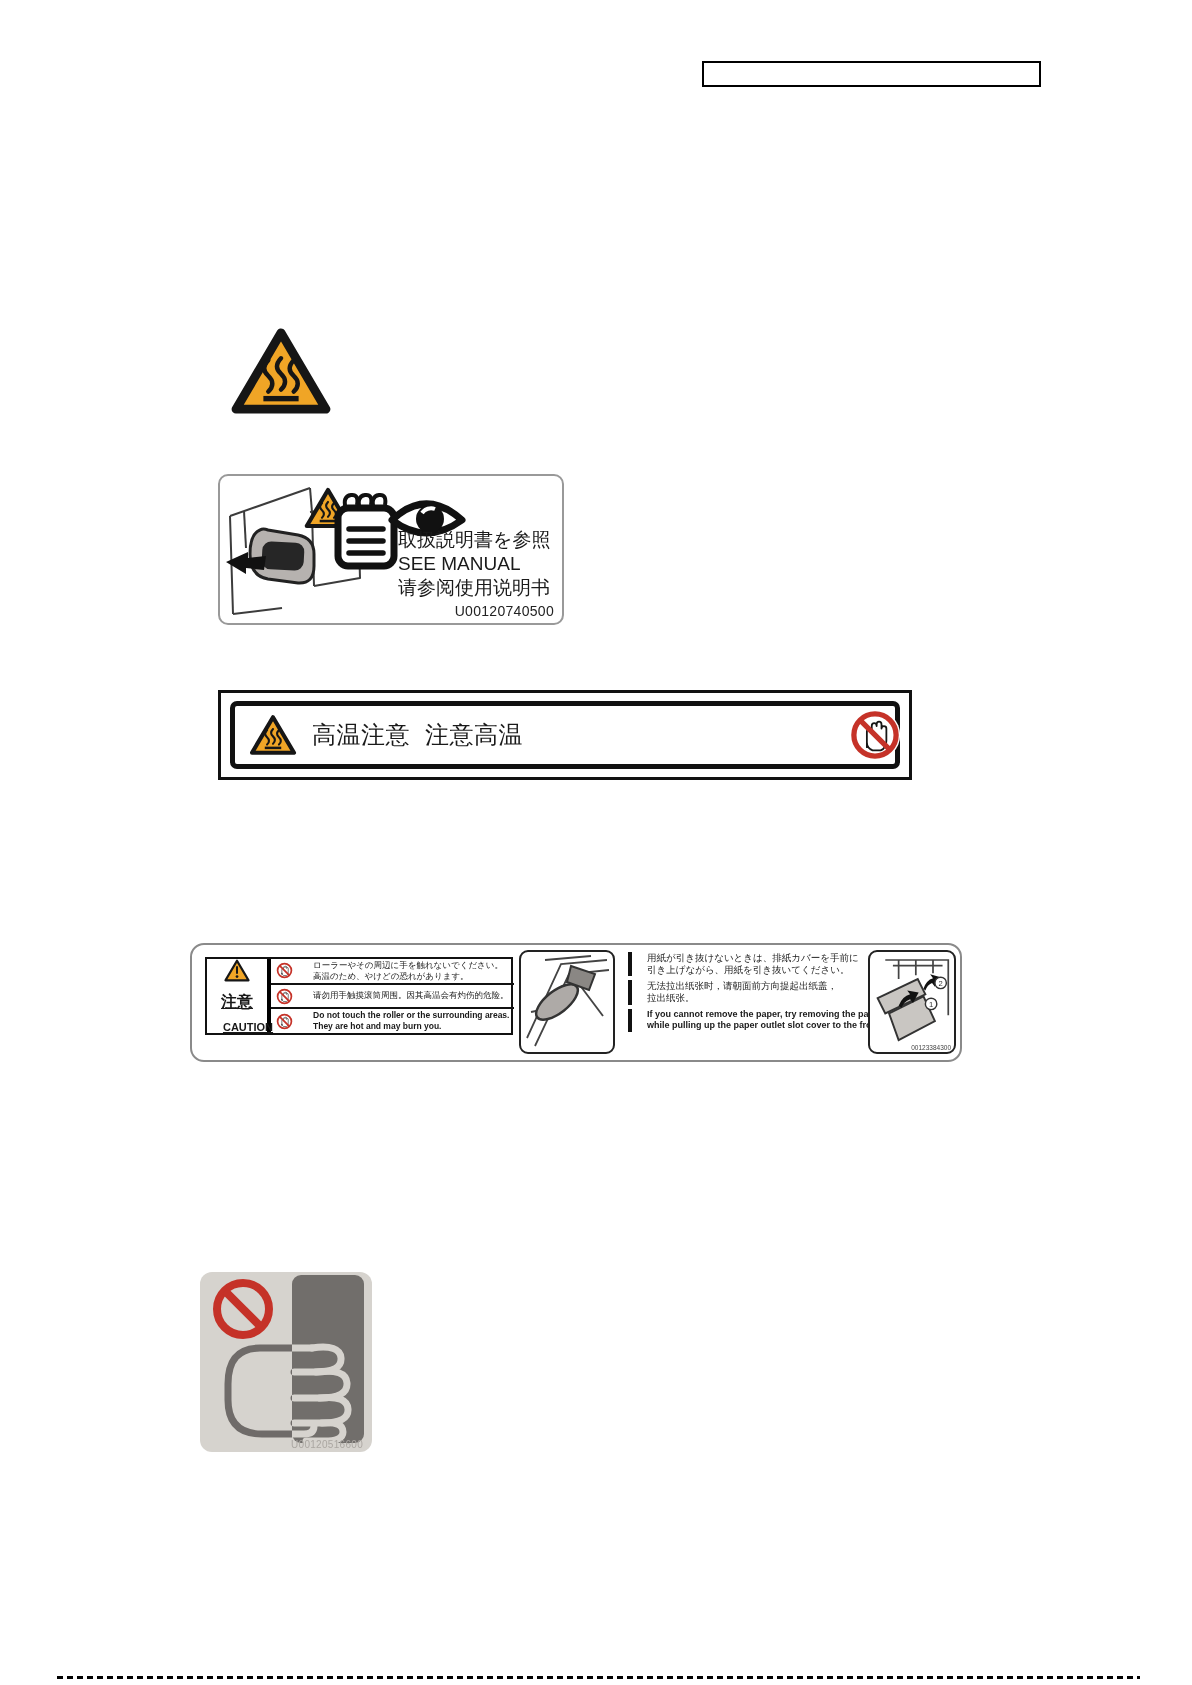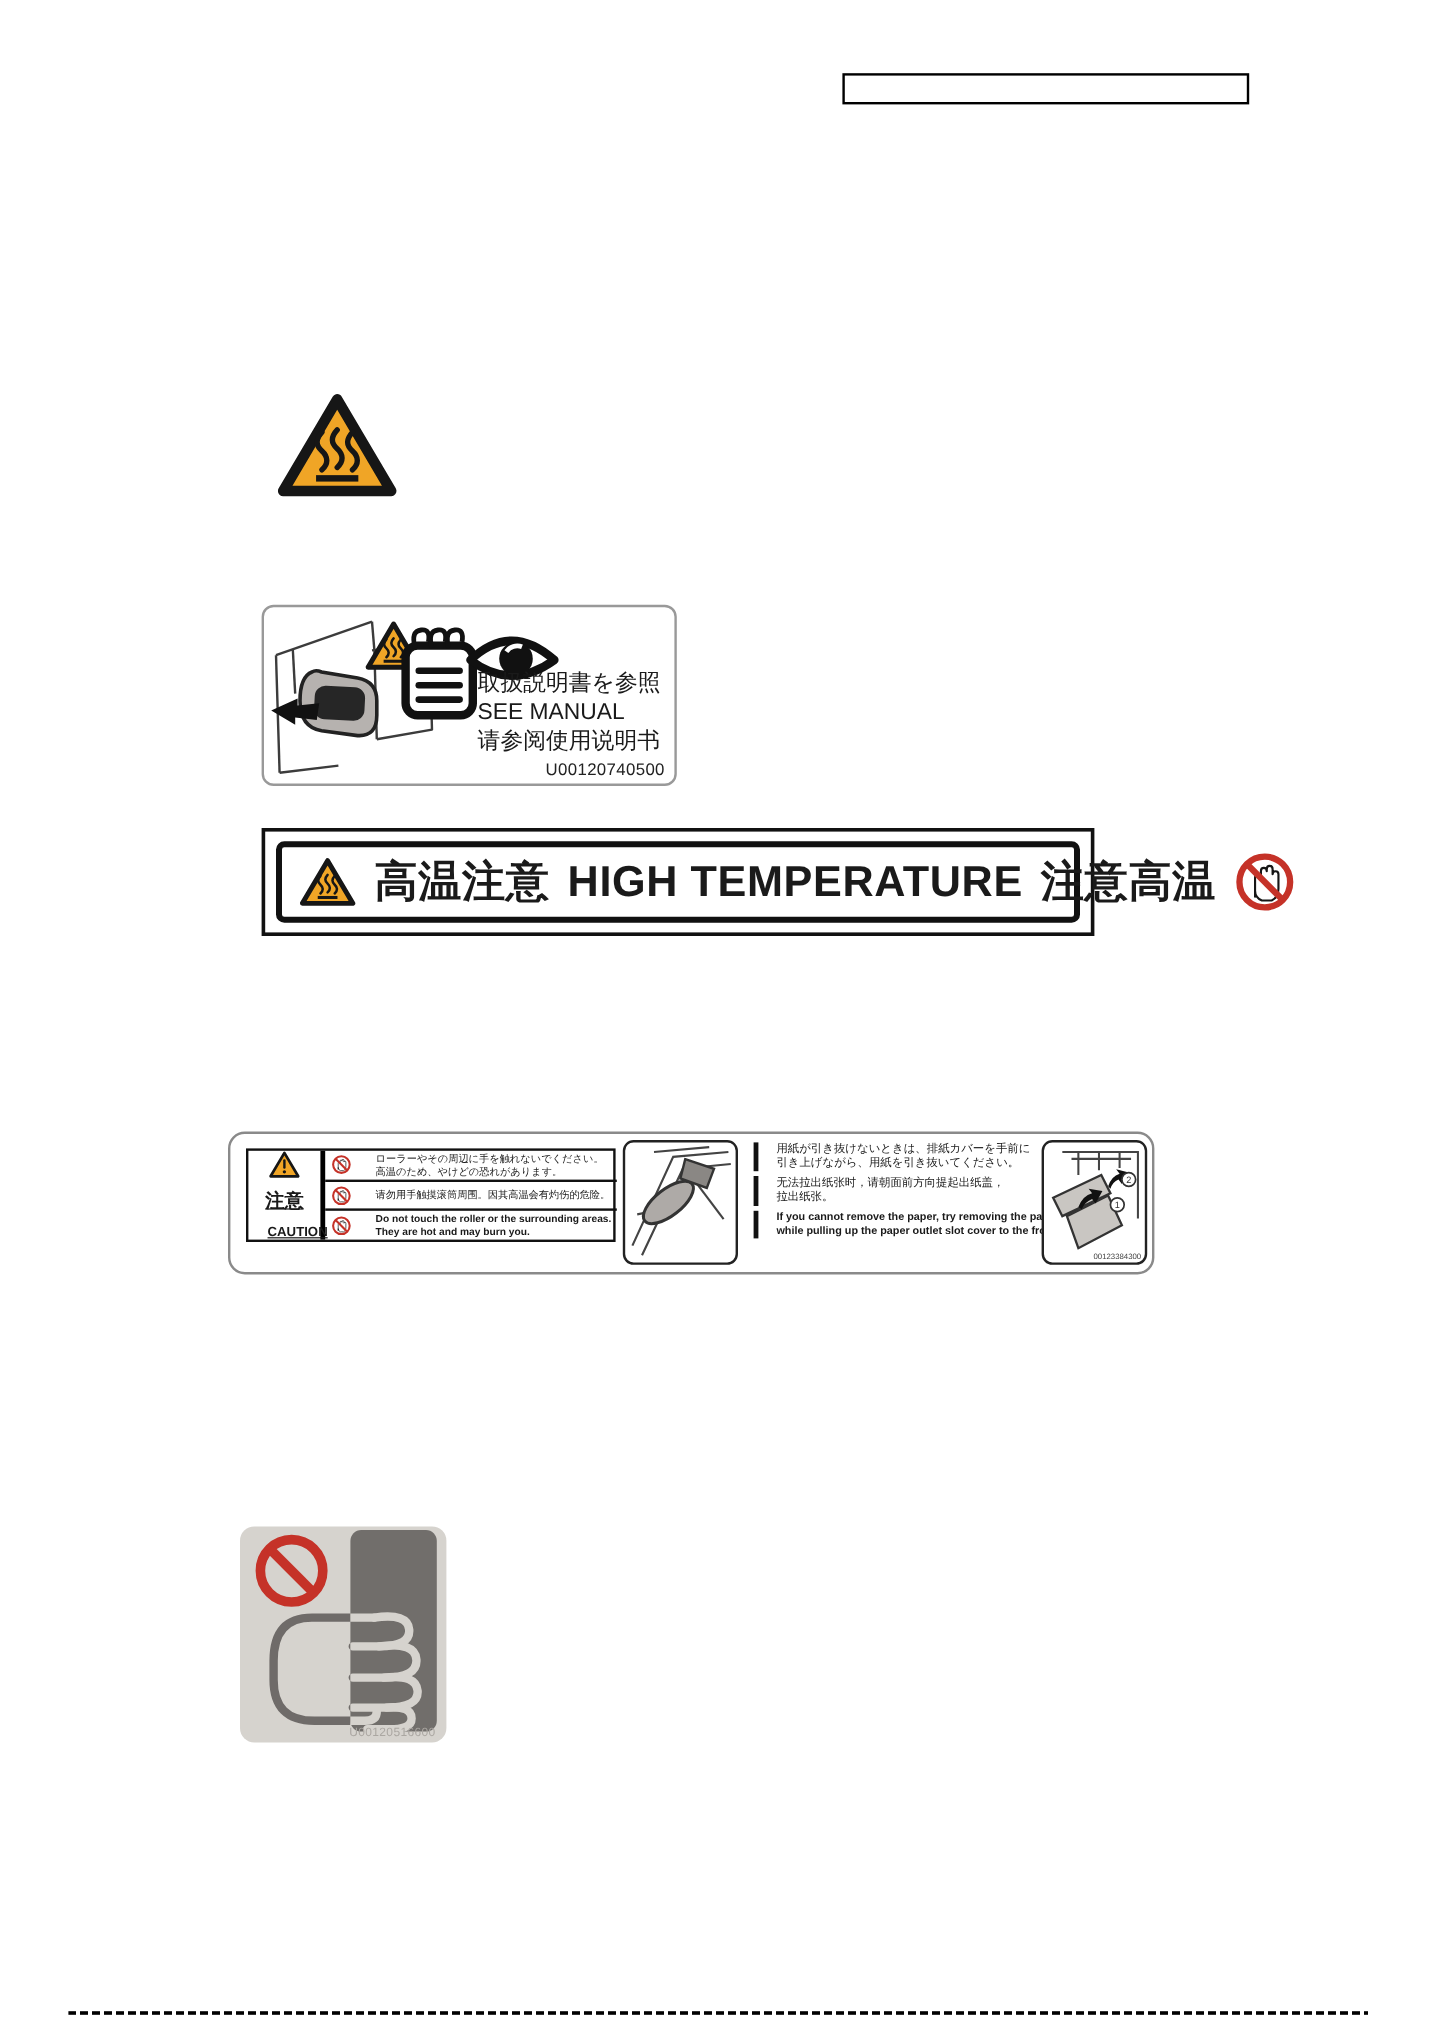--- a/index.html
+++ b/index.html
@@ -7,33 +7,33 @@
         font-family:"Liberation Sans","DejaVu Sans",sans-serif;color:#1a1a1a;}
   .abs{position:absolute;}
 
   
   .header-box{left:702px;top:61px;width:335px;height:22px;border:2px solid #000;}
 
   
   .hot-big{left:229px;top:326px;width:104px;height:90px;}
 
   
-  .sm-label{left:218px;top:474px;width:342px;height:147px;border:2px solid #999;border-radius:10px;background:#fff;margin-top:30px;}
+  .sm-label{left:218px;top:474px;width:342px;height:147px;border:2px solid #999;border-radius:10px;background:#fff;}
   .sm-illus{left:4px;top:6px;width:150px;height:134px;}
   .sm-tri{left:84px;top:10px;width:48px;height:44px;}
   .sm-eye{left:110px;top:6px;width:136px;height:90px;}
   .sm-text{left:178px;top:52px;font-size:19px;line-height:24px;font-weight:500;white-space:nowrap;}
   .sm-id{right:8px;bottom:4px;font-size:14px;color:#222;letter-spacing:.3px;}
 
   
   .ht-outer{left:218px;top:690px;width:688px;height:84px;border:3px solid #111;background:#fff;}
   .ht-inner{position:absolute;left:9px;right:9px;top:8px;bottom:8px;border:5px solid #111;border-radius:7px;
             display:flex;align-items:center;gap:15px;padding:0 4px 0 14px;background:#fff;}
   .ht-tri{width:48px;height:42px;flex:0 0 auto;}
-  .ht-txt{font-size:36px;font-weight:700;white-space:nowrap;letter-spacing:.5px;}
+  .ht-txt{font-size:24px;font-weight:400;white-space:nowrap;letter-spacing:.5px;}
   .ht-ban{width:52px;height:52px;flex:0 0 auto;margin-left:auto;margin-right:-10px;}
 
   
   .c-label{left:190px;top:943px;width:768px;height:115px;border:2px solid #8a8a8a;border-radius:14px;background:#fff;}
   .c-table{position:absolute;left:13px;top:12px;width:308px;height:78px;border:2px solid #111;display:flex;box-sizing:border-box;background:#fff;}
   .c-left{width:64px;border-right:4px solid #000000;display:flex;flex-direction:column;align-items:center;justify-content:center;gap:11px;box-sizing:border-box;text-decoration:underline;}
   .c-left-tri{width:42px;height:36px;}
   .c-jp{font-size:16px;font-weight:700;line-height:17px;}
   .c-en{font-size:11px;font-weight:700;line-height:12px;margin-left:22px;}
   .c-rows{flex:1;display:flex;flex-direction:column;}
@@ -141,21 +141,20 @@
     </div>
     <div class="abs sm-id">U00120740500</div>
   </div>
 
   <div class="abs ht-outer">
     <div class="ht-inner">
       <svg class="ht-tri">
           <use href="#sym-hot"></use>
         </svg>
       <span class="ht-txt">高温注意</span>
-      <span class="ht-txt">HIGH TEMPERATURE</span>
       <span class="ht-txt">注意高温</span>
       <svg class="ht-ban">
           <use href="#sym-ban"></use>
         </svg>
     </div>
   </div>
 
   <div class="abs c-label">
     <div class="c-table">
       <div class="c-left">

